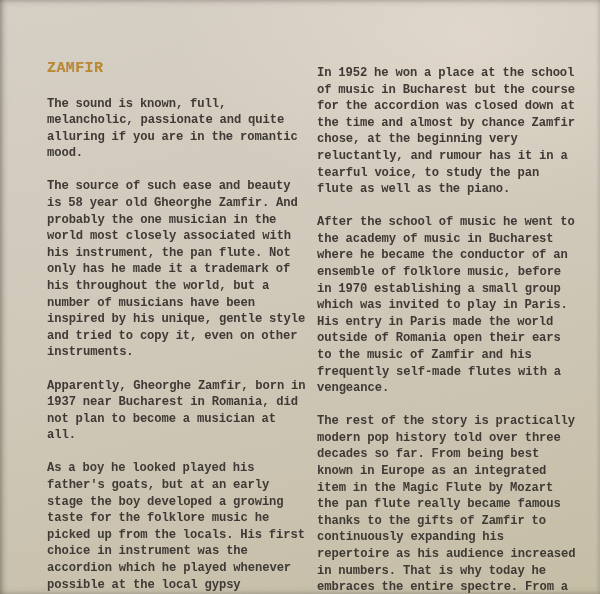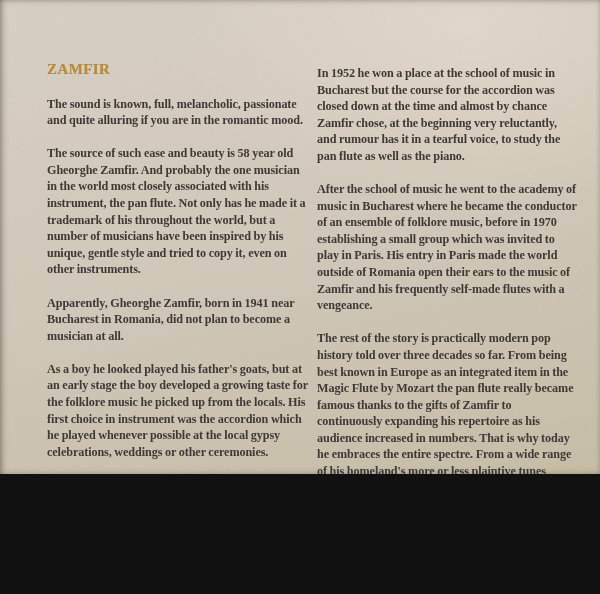--- a/index.html
+++ b/index.html
@@ -3,35 +3,35 @@
 <meta charset="utf-8">
 <style>
   html, body {
     margin: 0;
     padding: 0;
     background: #111;
   }
   .frame {
     position: relative;
     width: 600px;
-    height: 474px;
+    height: 594px;
     overflow: hidden;
     background:
       radial-gradient(ellipse 420px 260px at 78% 6%, rgba(255,242,230,0.30), rgba(255,242,230,0) 70%),
       linear-gradient(165deg,
         var(--paper-top, #d8d1c6) 0%,
         var(--paper-mid, #d2cabb) 48%,
         #cdc5b2 74%,
         var(--paper-bottom, #c7bfa6) 100%);
     box-shadow:
       inset 5px 0 7px -4px rgba(35,30,25,0.45),
       inset 0 4px 7px -4px rgba(35,30,25,0.28),
       inset -3px 0 6px -4px rgba(35,30,25,0.18),
       inset 0 -4px 8px -5px rgba(55,50,35,0.25);
-    font-family: Liberation Serif, serif;
+    font-family: Liberation Mono, monospace;
     color: var(--text, #3f3a35);
   }
   .grain {
     position: absolute;
     inset: 0;
     width: 100%;
     height: 100%;
     pointer-events: none;
     mix-blend-mode: multiply;
   }
@@ -71,21 +71,21 @@
 </style>
 </head>
 <body>
 
 <div class="frame">
 
   <div class="col col-left">
     <h1 class="page-title">ZAMFIR</h1>
     <p class="para">The sound is known, full, melancholic, passionate and quite alluring if you are in the romantic mood.</p>
     <p class="para">The source of such ease and beauty is 58 year old Gheorghe Zamfir. And probably the one musician in the world most closely associated with his instrument, the pan flute. Not only has he made it a trademark of his throughout the world, but a number of musicians have been inspired by his unique, gentle style and tried to copy it, even on other instruments.</p>
-    <p class="para">Apparently, Gheorghe Zamfir, born in 1941 near Bucharest in Romania, did not plan to become a musician at all.</p>
+    <p class="para">Apparently, Gheorghe Zamfir, born in 1937 near Bucharest in Romania, did not plan to become a musician at all.</p>
     <p class="para">As a boy he looked played his father's goats, but at an early stage the boy developed a growing taste for the folklore music he picked up from the locals. His first choice in instrument was the accordion which he played whenever possible at the local gypsy celebrations, weddings or other ceremonies.</p>
   </div>
 
   <div class="col col-right">
     <p class="para">In 1952 he won a place at the school of music in Bucharest but the course for the accordion was closed down at the time and almost by chance Zamfir chose, at the beginning very reluctantly, and rumour has it in a tearful voice, to study the pan flute as well as the piano.</p>
     <p class="para">After the school of music he went to the academy of music in Bucharest where he became the conductor of an ensemble of folklore music, before in 1970 establishing a small group which was invited to play in Paris. His entry in Paris made the world outside of Romania open their ears to the music of Zamfir and his frequently self-made flutes with a vengeance.</p>
     <p class="para">The rest of the story is practically modern pop history told over three decades so far. From being best known in Europe as an integrated item in the Magic Flute by Mozart the pan flute really became famous thanks to the gifts of Zamfir to continuously expanding his repertoire as his audience increased in numbers. That is why today he embraces the entire spectre. From a wide range of his homeland's more or less plaintive tunes collected on albums with titles such as "Heart of Romania", "Folk Songs &amp; Dances", and "Folk Songs of Romania", through classical themes, opera and ballads to a number of current pop melodies.</p>
   </div>
 
   <svg class="grain" xmlns="http://www.w3.org/2000/svg" width="600" height="594">

